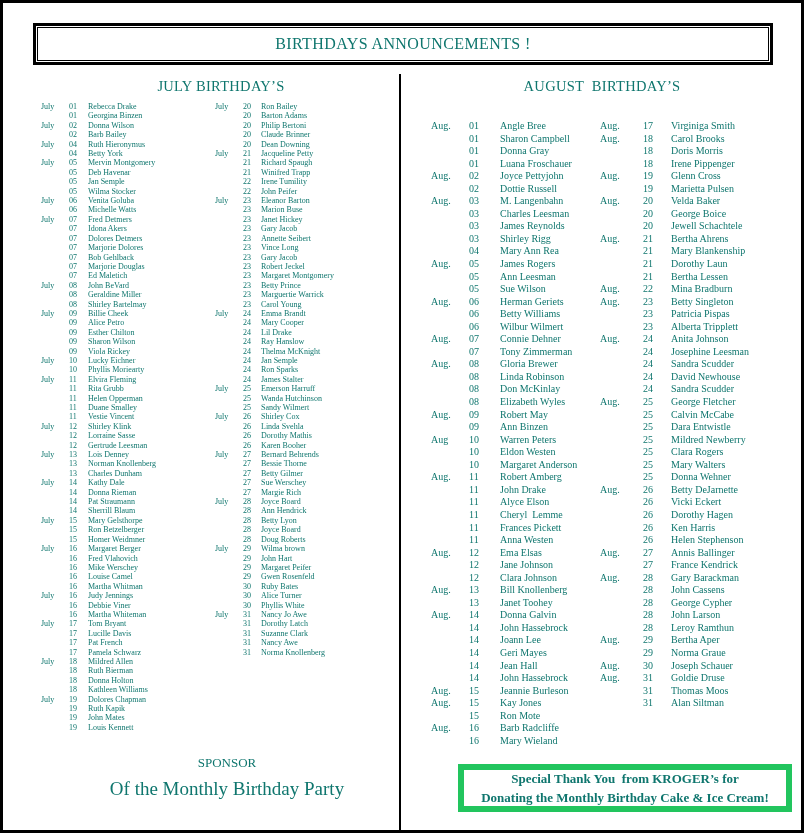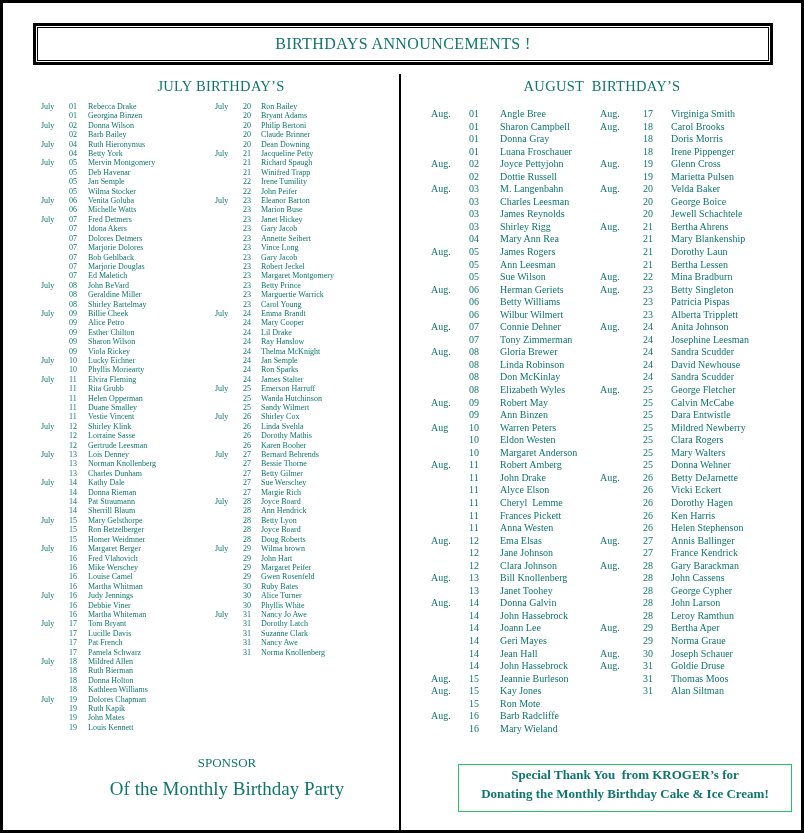--- a/index.html
+++ b/index.html
@@ -24,35 +24,35 @@
 
   .blist { position:absolute; }
   .blist .row { display:grid; }
   .blist .row span { overflow:visible; white-space:pre; }
   .july { font-size:8px; }
   .july .row { height:9.42px; line-height:9.42px; }
   .july1 { left:38px; top:99px; }
   .july1 .row { grid-template-columns:28px 19px auto; }
   .july2 { left:212px; top:99px; }
   .july2 .row { grid-template-columns:28px 18px auto; }
-  .august { font-size:10px; }
+  .august { font-size:10px;margin-top:12px; }
   .august .row { height:12.55px; line-height:12.55px; }
   .aug1 { left:428px; top:105px; }
   .aug1 .row { grid-template-columns:38px 31px auto; }
   .aug2 { left:597px; top:105px; }
   .aug2 .row { grid-template-columns:43px 28px auto; }
 
   .sponsor { position:absolute; left:28px; top:752px; width:392px; text-align:center; }
   .sponsor-line1 { font-size:13px; margin-bottom:7px; }
   .sponsor-line2 { font-size:19px; }
 
   .kroger {
     position:absolute; left:455px; top:761px; width:334px; height:48px;
-    border:1px solid #22c55e; box-sizing:border-box;
-    display:flex; flex-direction:column; align-items:center;
+    border:6px solid #22c55e; box-sizing:border-box;
+    display:flex; flex-direction:column; justify-content:center; align-items:center;
     font-weight:bold; font-size:13px; line-height:19px; white-space:pre;
   }
 </style>
 </head>
 <body>
 
 <div class="page">
 
   <div class="banner">
     <div class="banner-inner">BIRTHDAYS ANNOUNCEMENTS !</div>
@@ -402,21 +402,21 @@
     </div>
   <div class="blist july july2">
       <div class="row">
         <span>July</span>
         <span>20</span>
         <span>Ron Bailey</span>
       </div>
       <div class="row">
         <span></span>
         <span>20</span>
-        <span>Bryant Adams</span>
+        <span>Barton Adams</span>
       </div>
       <div class="row">
         <span></span>
         <span>20</span>
         <span>Philip Bertoni</span>
       </div>
       <div class="row">
         <span></span>
         <span>20</span>
         <span>Claude Brinner</span>

